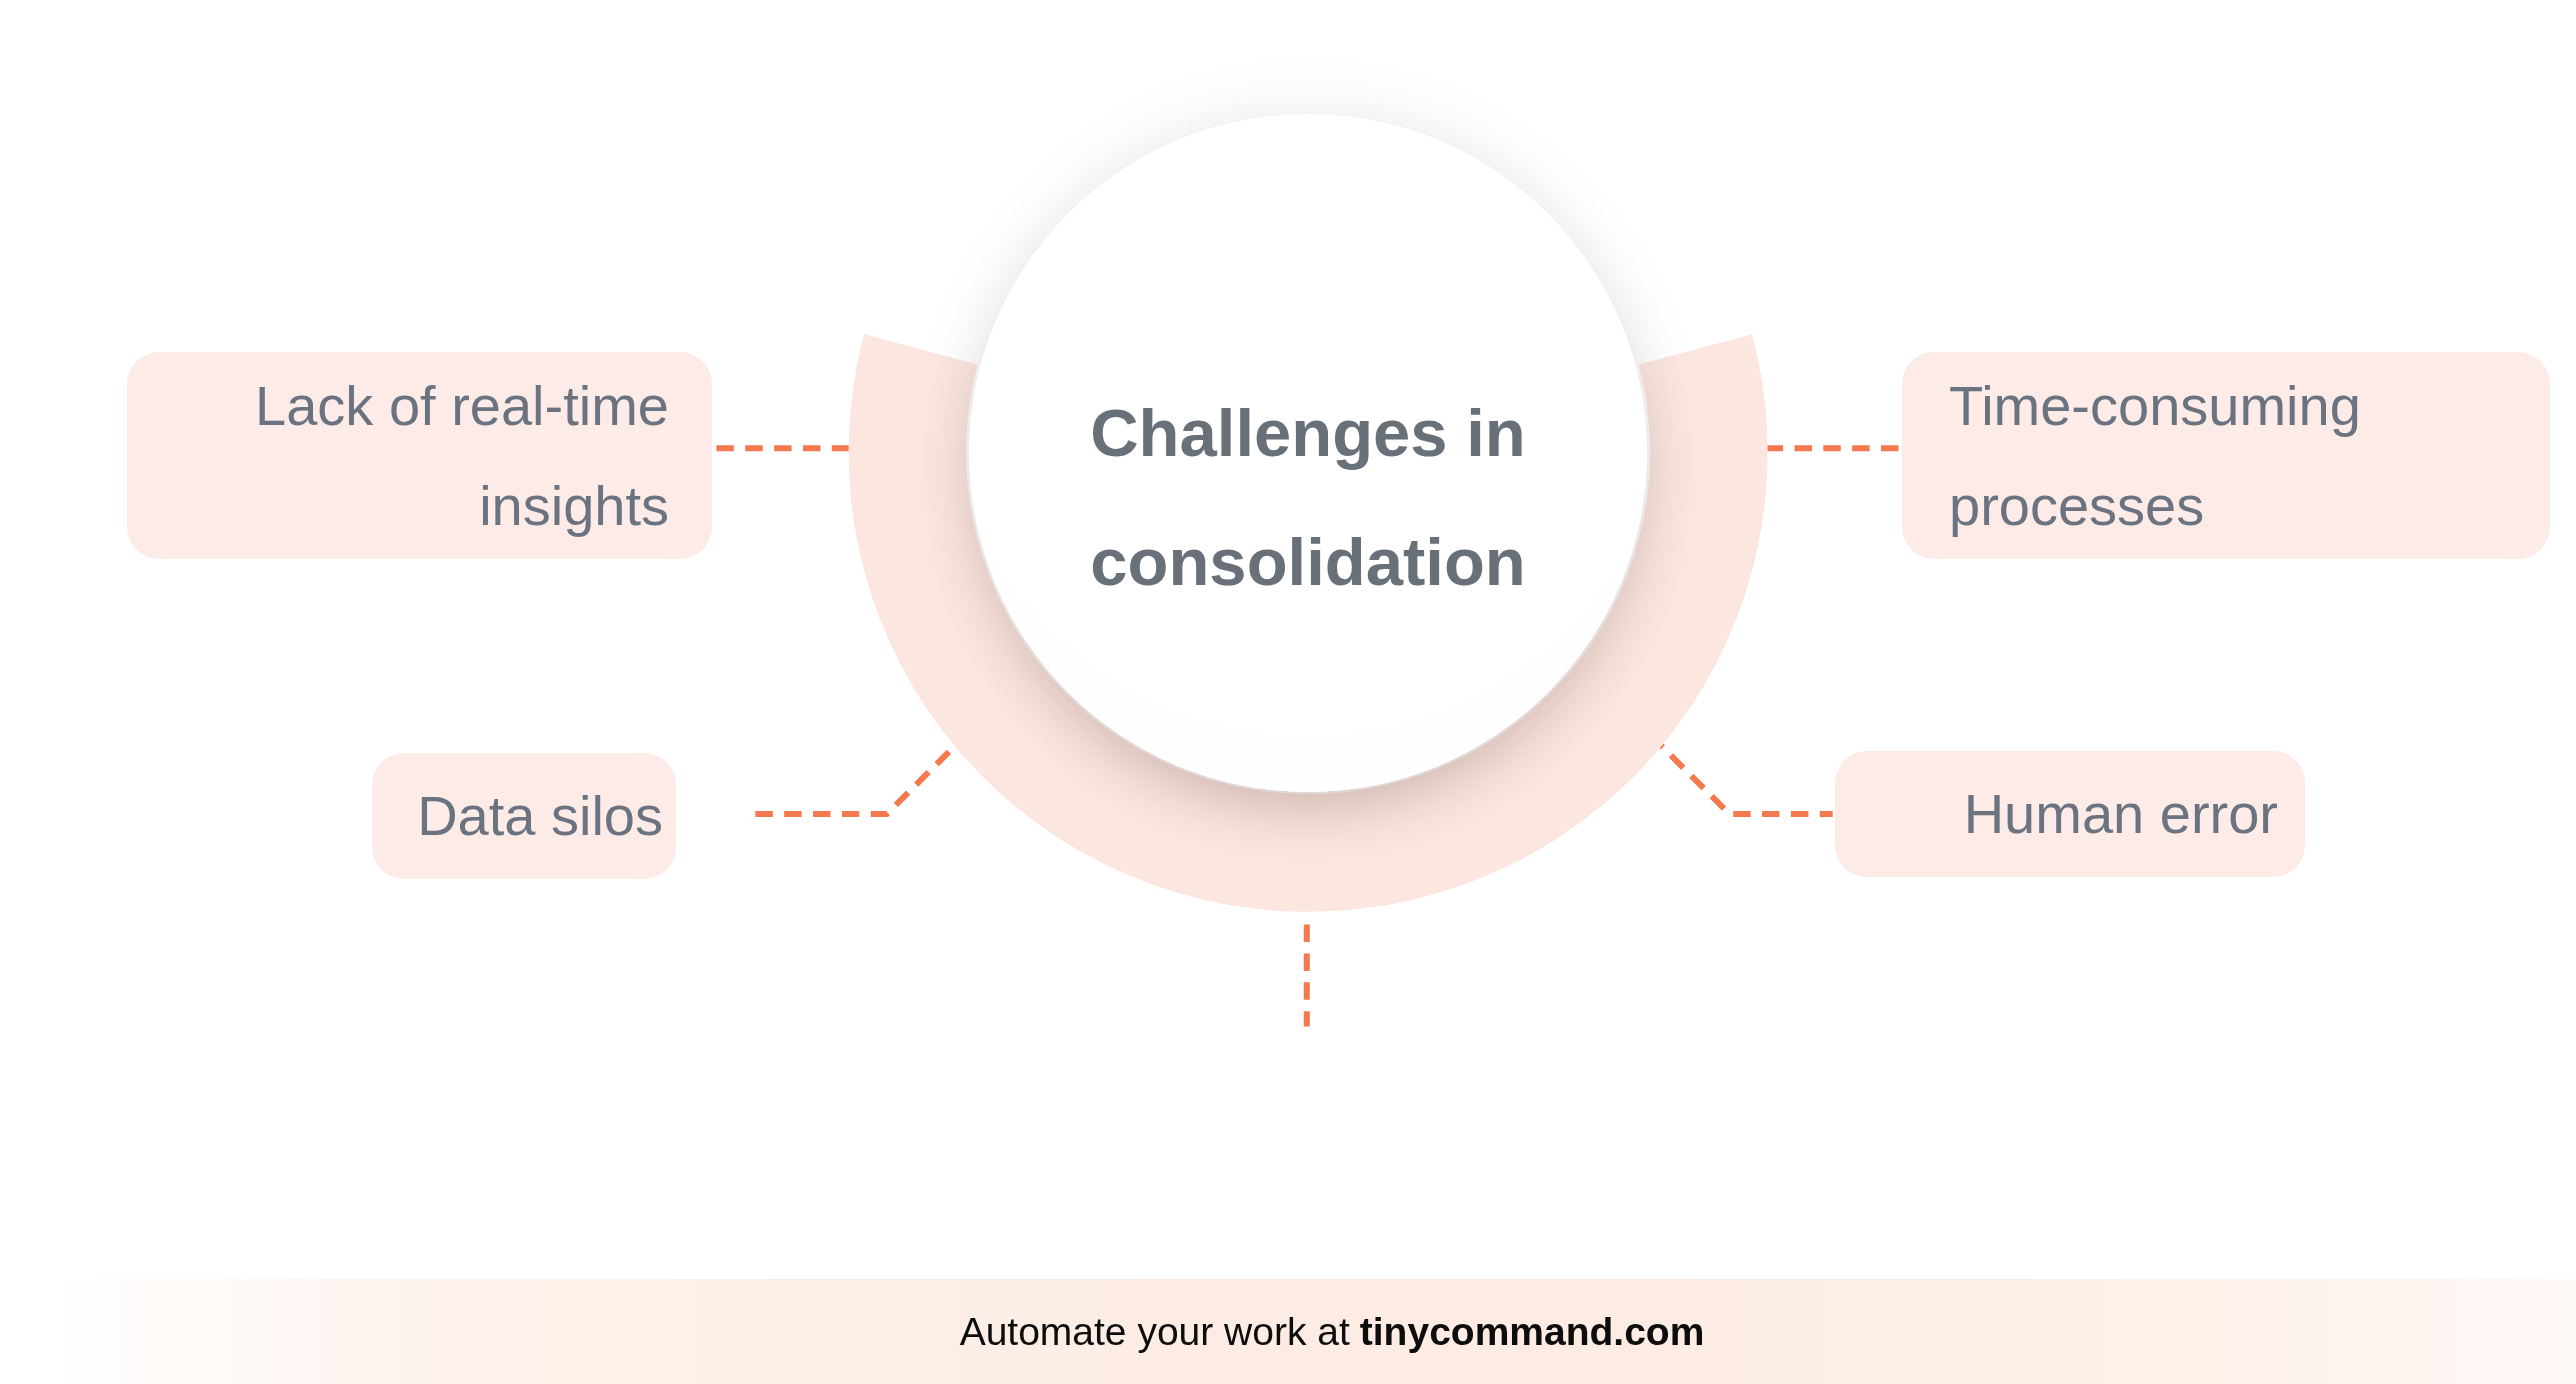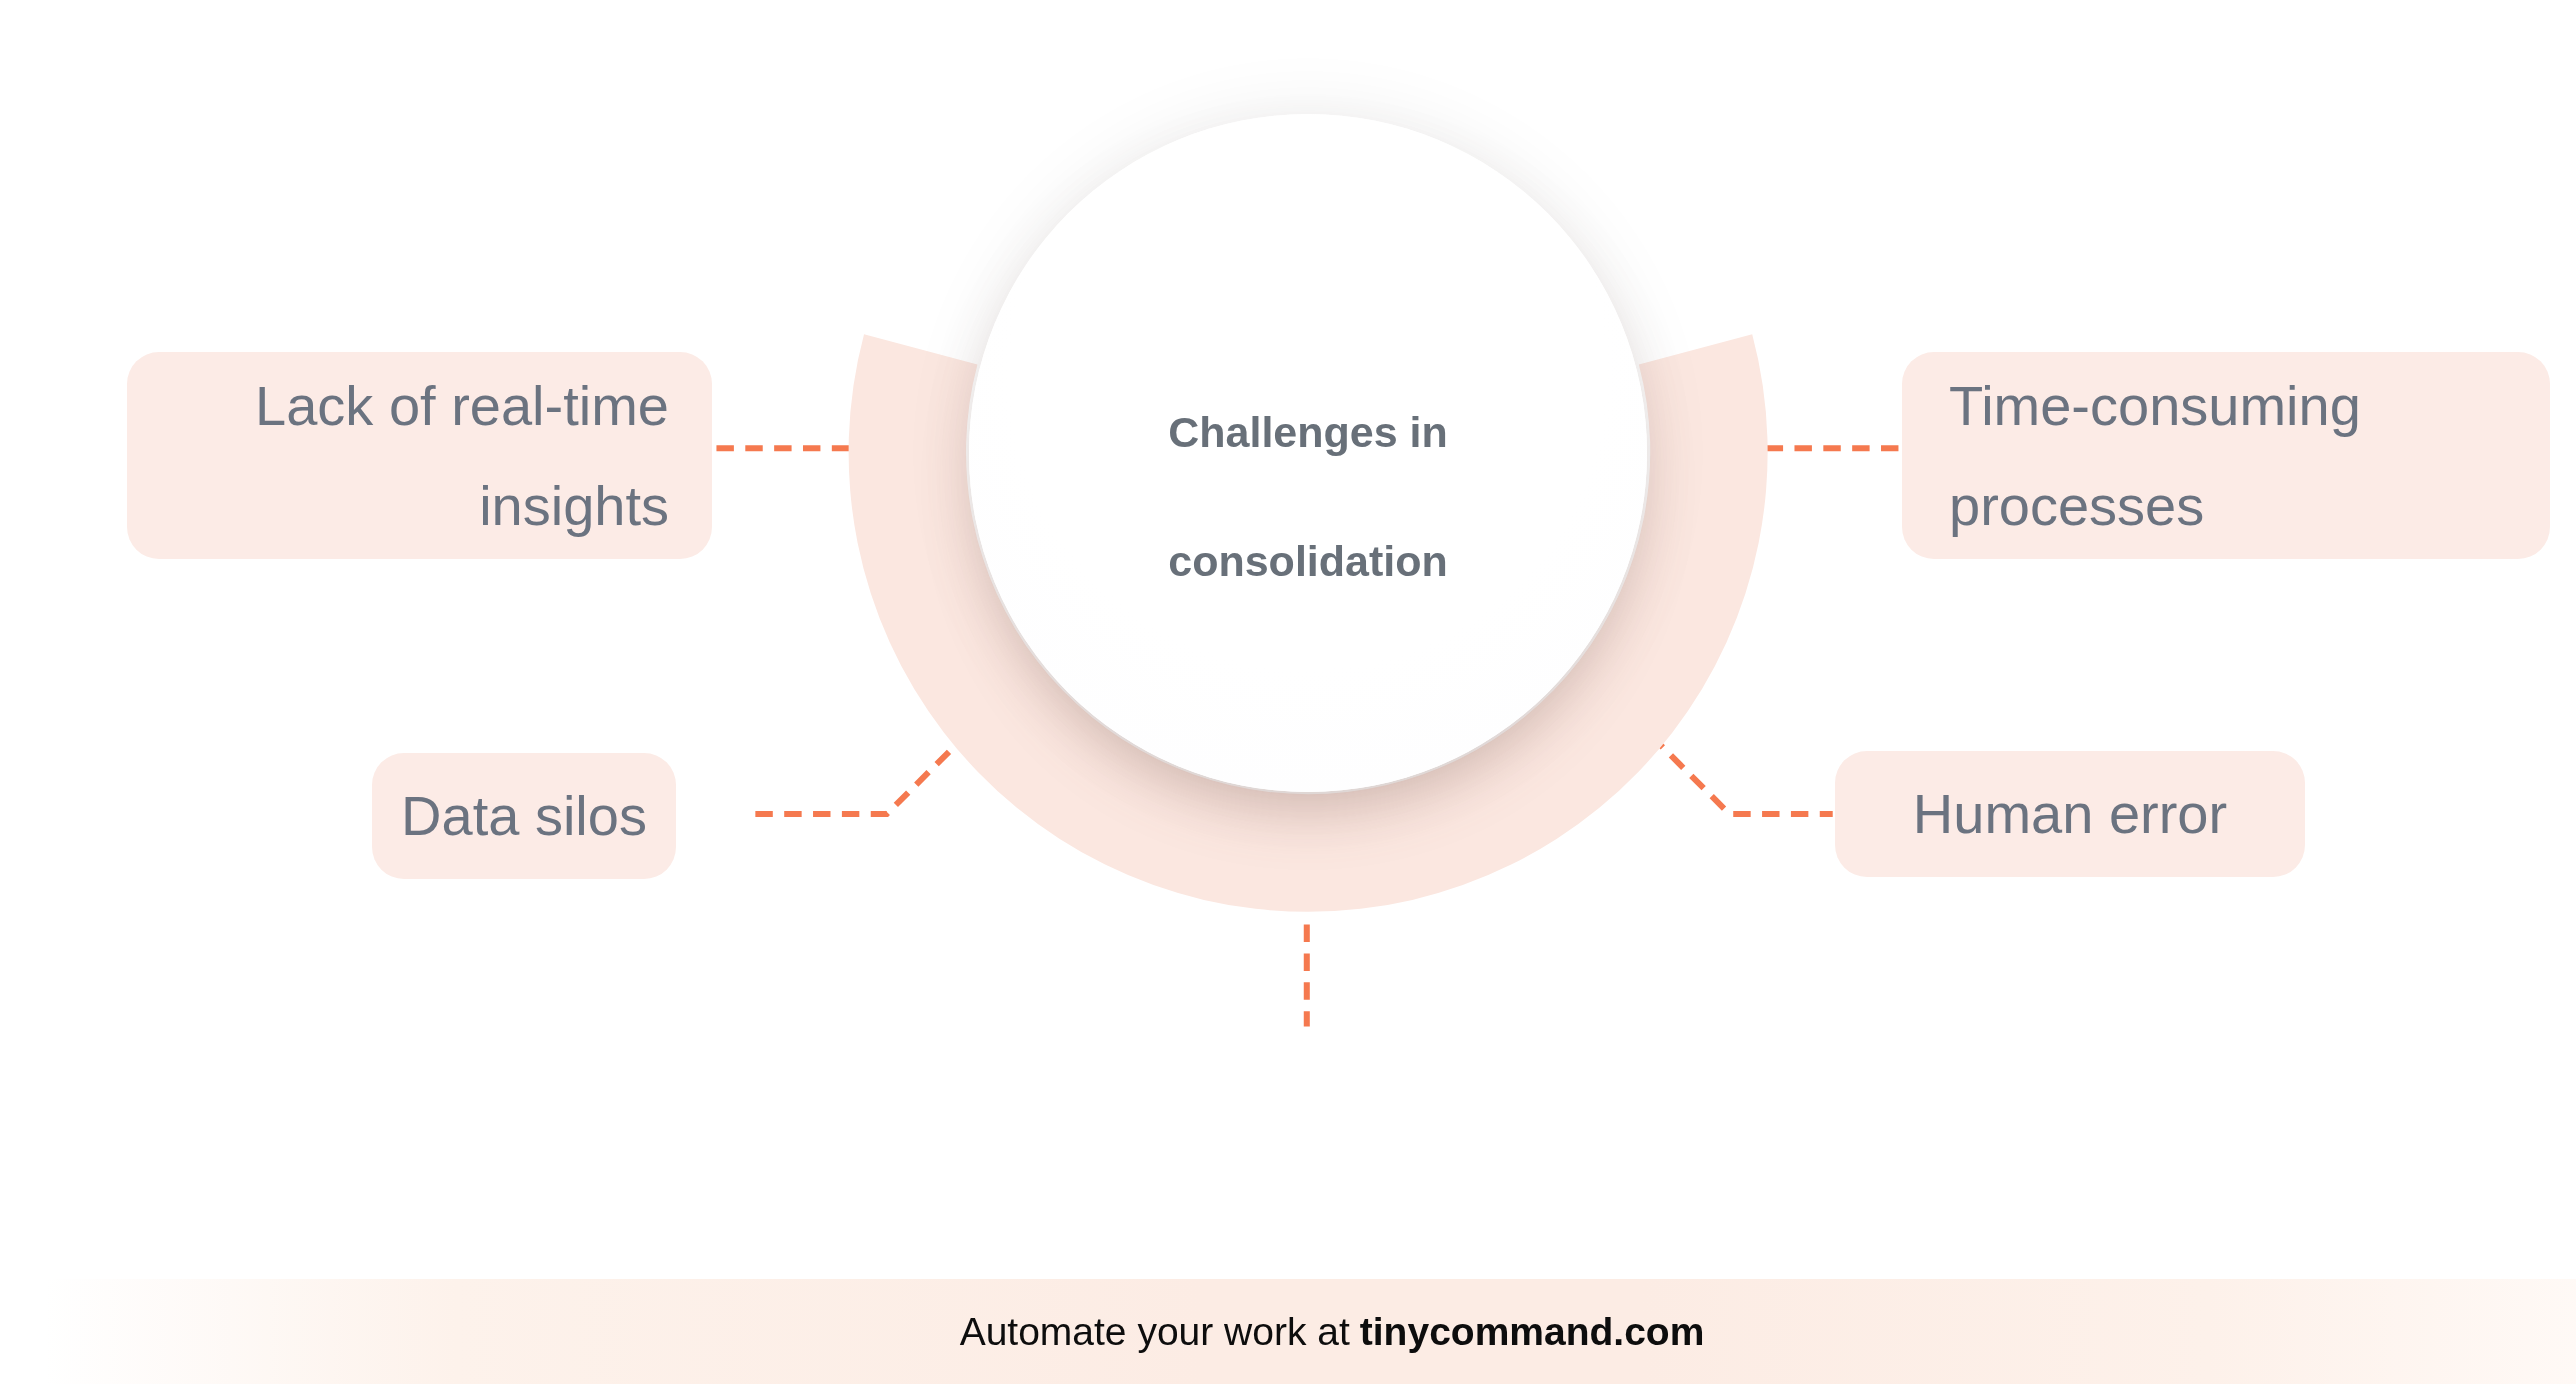--- a/index.html
+++ b/index.html
@@ -28,35 +28,36 @@
     border-radius:50%;
     background:radial-gradient(circle at 50% 38%, #ffffff 55%, #fdfdfe 100%);
     box-shadow:0 0 74px rgba(0,0,0,.07), 0 30px 60px -13.4px rgba(140,95,85,.30);
     display:flex;align-items:center;justify-content:center;
   }
   .center-title{
     margin-top:87px;
     width:537px;
     text-align:center;
     font-weight:bold;
-    font-size:43px;
+    font-size:67px;
     line-height:129px;
     color:var(--heading-gray,#687079);
     letter-spacing:0px;
   }
 
   .label-box{
     position:absolute;
     background:var(--pink-box,#fcebe6);
     border-radius:32px;
     color:var(--text-gray,#6b7380);
     font-size:56px;
     line-height:1.78;
     display:flex;flex-direction:column;justify-content:center;
     box-sizing:border-box;
+    align-items:flex-end;
   }
   .box-tl{left:127px;top:352px;width:585px;height:207px;text-align:right;padding:0 43px;}
   .box-tr{left:1902px;top:352px;width:648px;height:207px;text-align:left;padding:0 47px;}
   .box-ml{left:372px;top:753px;width:304px;height:126px;text-align:center;padding:0 13px;}
   .box-mr{left:1835px;top:751px;width:470px;height:126px;text-align:center;padding:0 27px;}
   .box-b {left:979px;top:1028px;width:637px;height:126px;text-align:center;padding:0 27px;}
 
   .footer{
     position:absolute;
     left:0;top:1279px;width:2576px;height:106px;

